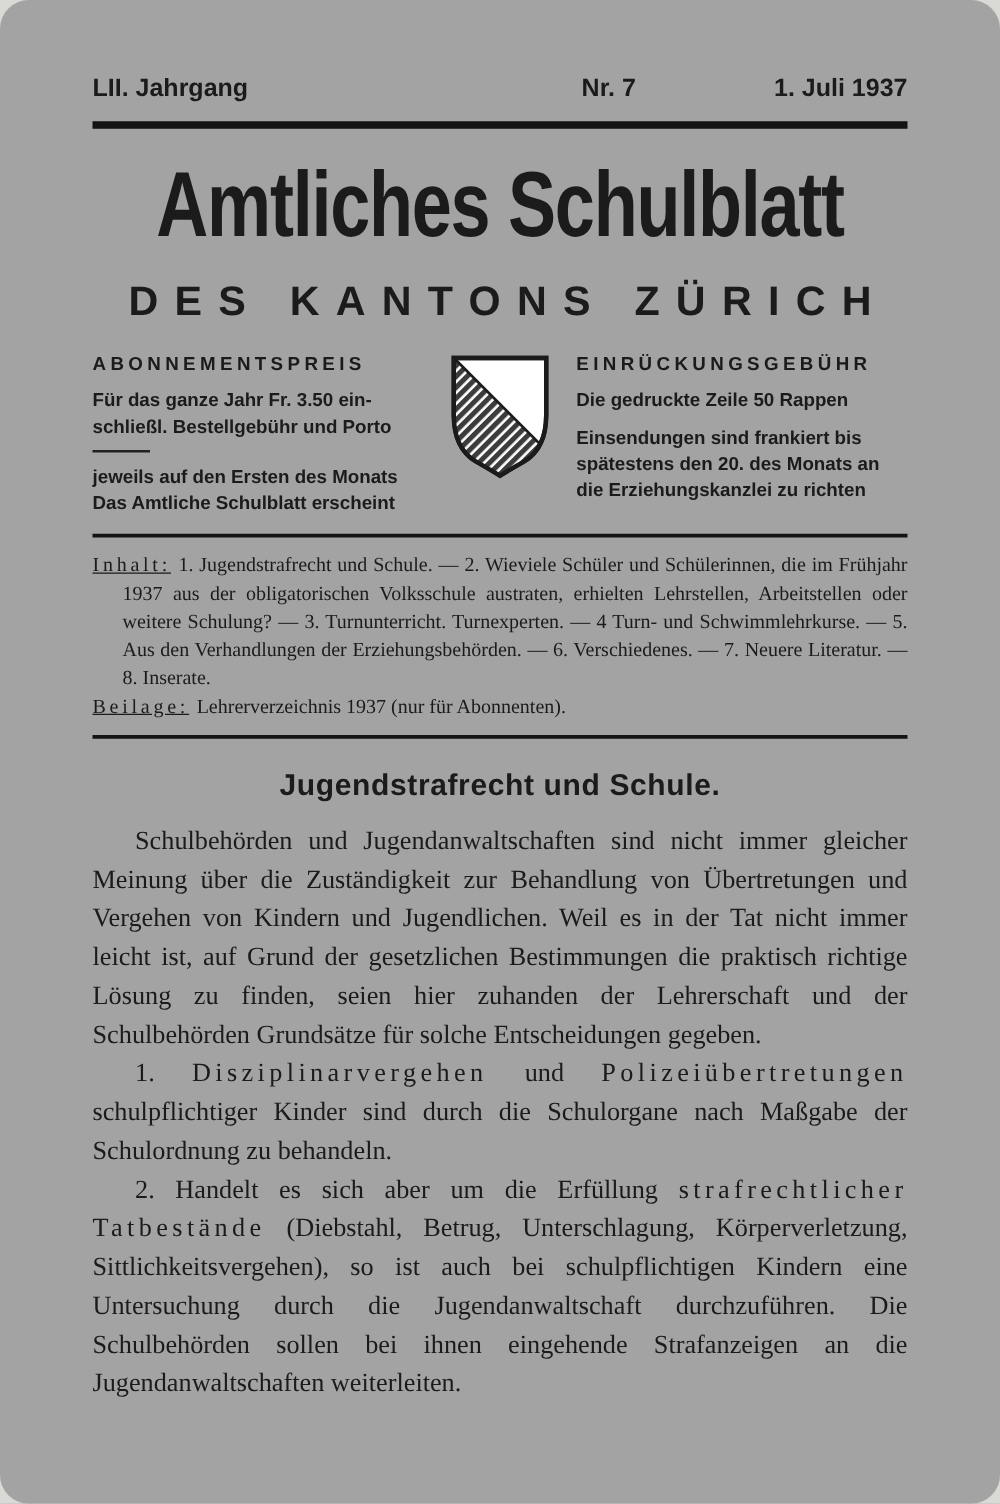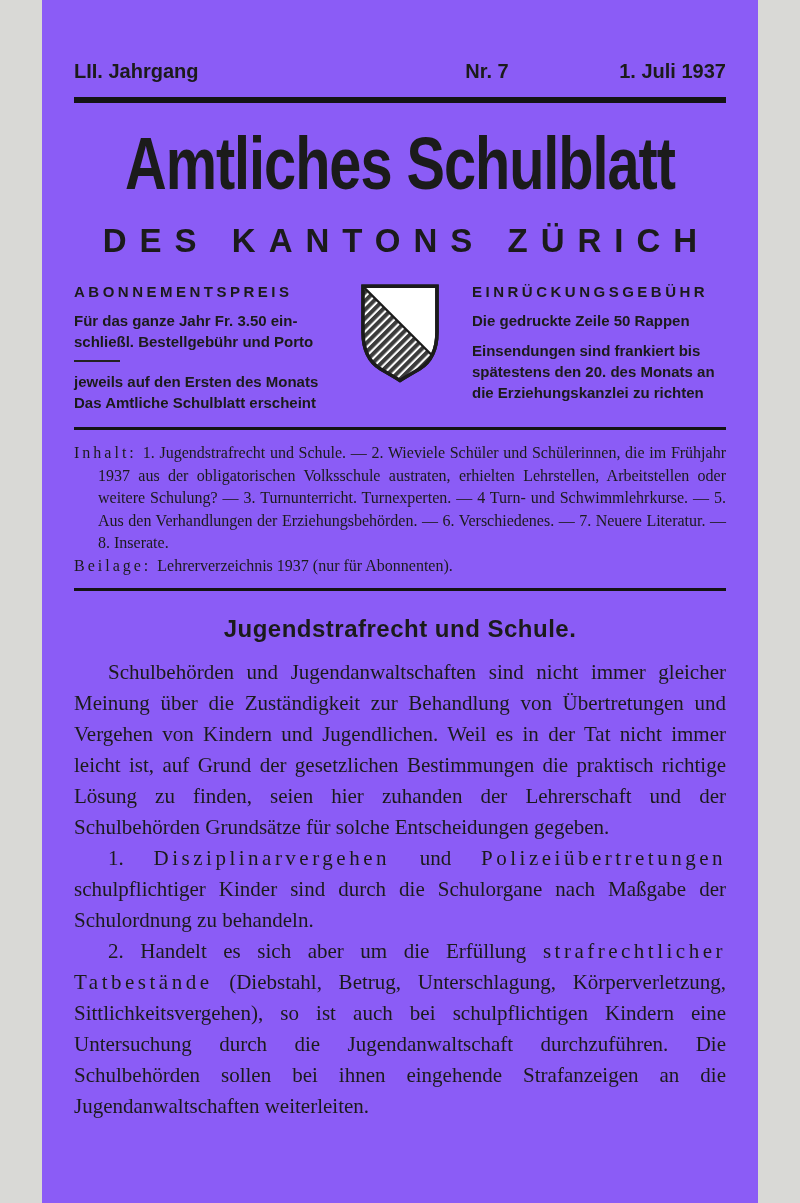--- a/index.html
+++ b/index.html
@@ -1,20 +1,20 @@
 <!DOCTYPE html>
 <html lang="de"><head>
 <meta charset="utf-8">
 <style>
   html, body { margin: 0; padding: 0; }
   body { background: #d9d9d6; font-family: "Liberation Sans", sans-serif; }
   .page {
-    width: 716px; height: 1203px; margin: 0 auto;
-    background: #8b5cf6; color: #1b1b1b;
-    overflow: hidden; position: relative;
+    width: 800px; height: 1203px; margin: 0 auto;
+    background: #a3a3a3; color: #1b1b1b;
+    overflow: hidden; position: relative; border-radius: 23px;
   }
   .content { width: 652px; margin: 0 auto; padding-top: 60px; }
 
   
   .masthead { display: flex; align-items: baseline; font-weight: bold; font-size: 20px; }
   .masthead .m-left  { flex: 1; text-align: left; }
   .masthead .m-mid   { flex: 1; text-align: right; }
   .masthead .m-right { flex: 1; text-align: right; }
 
   .rule-thick { border: 0; border-top: 6px solid #141414; margin: 14px 0 0 0; }
@@ -28,32 +28,32 @@
     letter-spacing: -1px; white-space: nowrap;
     transform: scale(1.03, 1.32); transform-origin: 50% 0;
   }
   .paper-subtitle {
     margin-top: 40px; text-align: center;
     font-size: 33px; font-weight: bold; line-height: 1.1;
     letter-spacing: 13px; text-indent: 13px; white-space: nowrap;
   }
 
   
-  .info { display: flex; margin-top: 22px; gap: 26px; }
+  .info { display: flex; margin-top: 22px; gap: 15px; }
   .info-col { flex: 1; font-size: 15px; font-weight: bold; line-height: 21px; }
   .info-head { letter-spacing: 3.5px; margin-bottom: 8px; white-space: nowrap; }
   .short-rule { border: 0; border-top: 2px solid #222; width: 46px; margin: 8px 0 9px 0; }
   .info-gap { height: 9px; }
   .shield-wrap { width: 92px; display: flex; justify-content: center; align-items: flex-start; }
 
   
   .toc { font-family: "Liberation Serif", serif; font-size: 16px; line-height: 22.5px; margin-top: 12px; }
   .toc p { margin: 0; }
   .toc-main { padding-left: 24px; text-indent: -24px; text-align: justify; }
-  .toc-label, .beilage-label { letter-spacing: 3px; margin-right: 6px; }
+  .toc-label, .beilage-label { letter-spacing: 3px; margin-right: 6px; text-decoration: underline; }
   .toc-beilage { margin-top: 1px; }
 
   
   .article-heading {
     margin-top: 24px; text-align: center;
     font-size: 24px; font-weight: bold; letter-spacing: 0.5px;
   }
   .article-body {
     margin-top: 14px;
     font-family: "Liberation Serif", serif;

